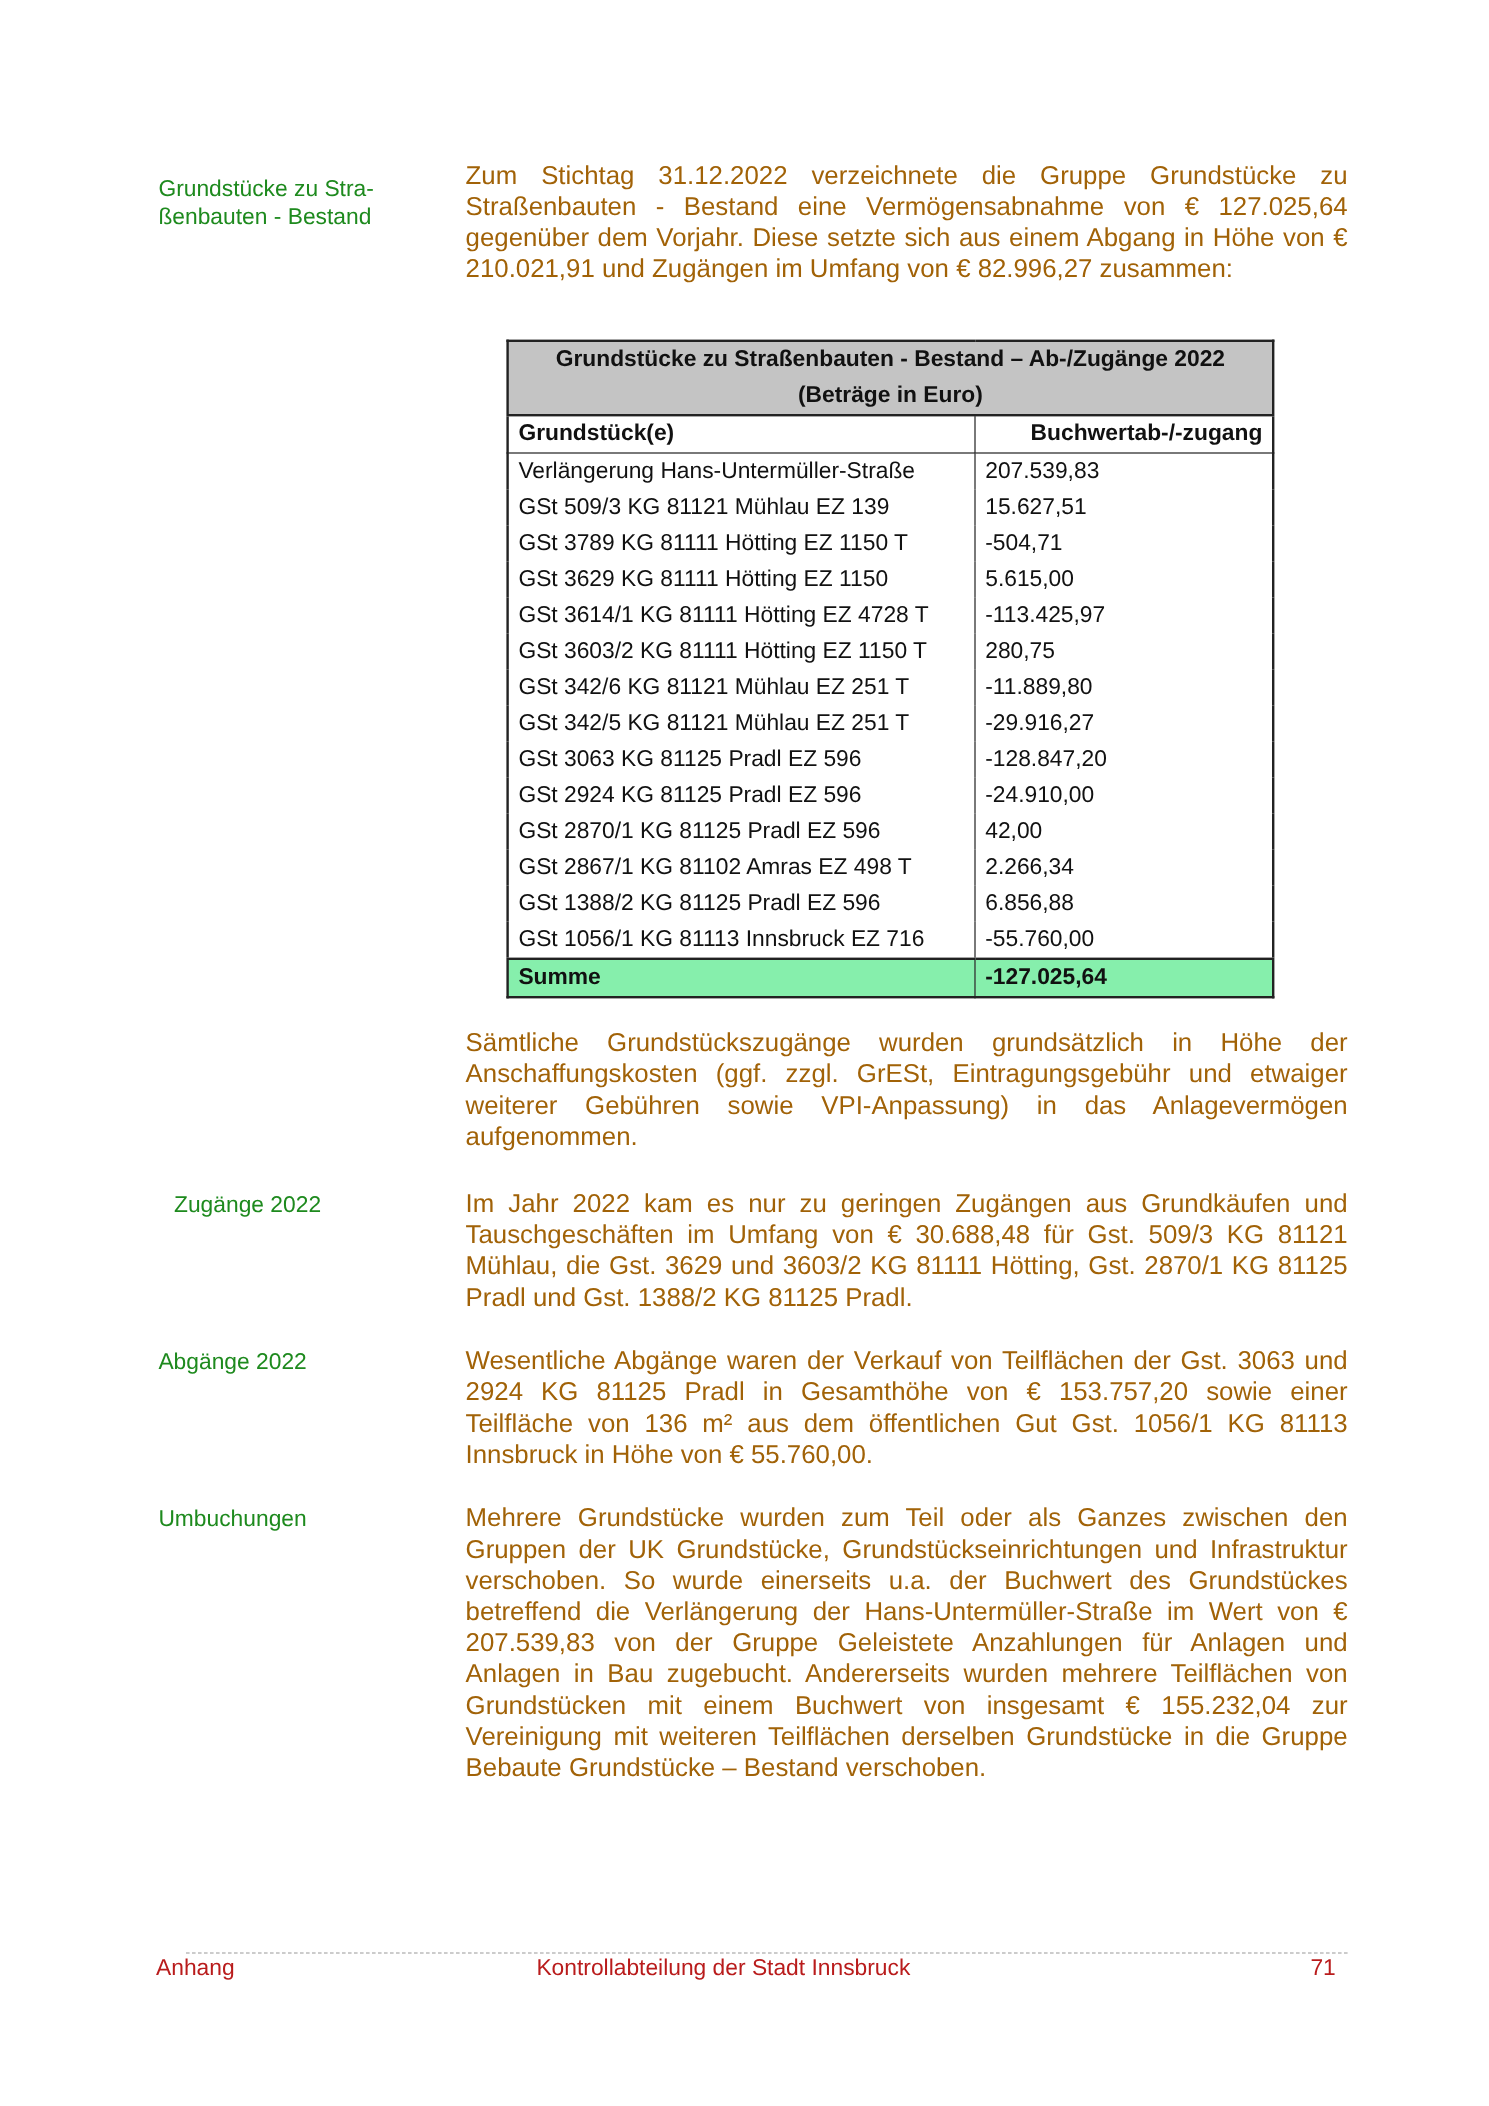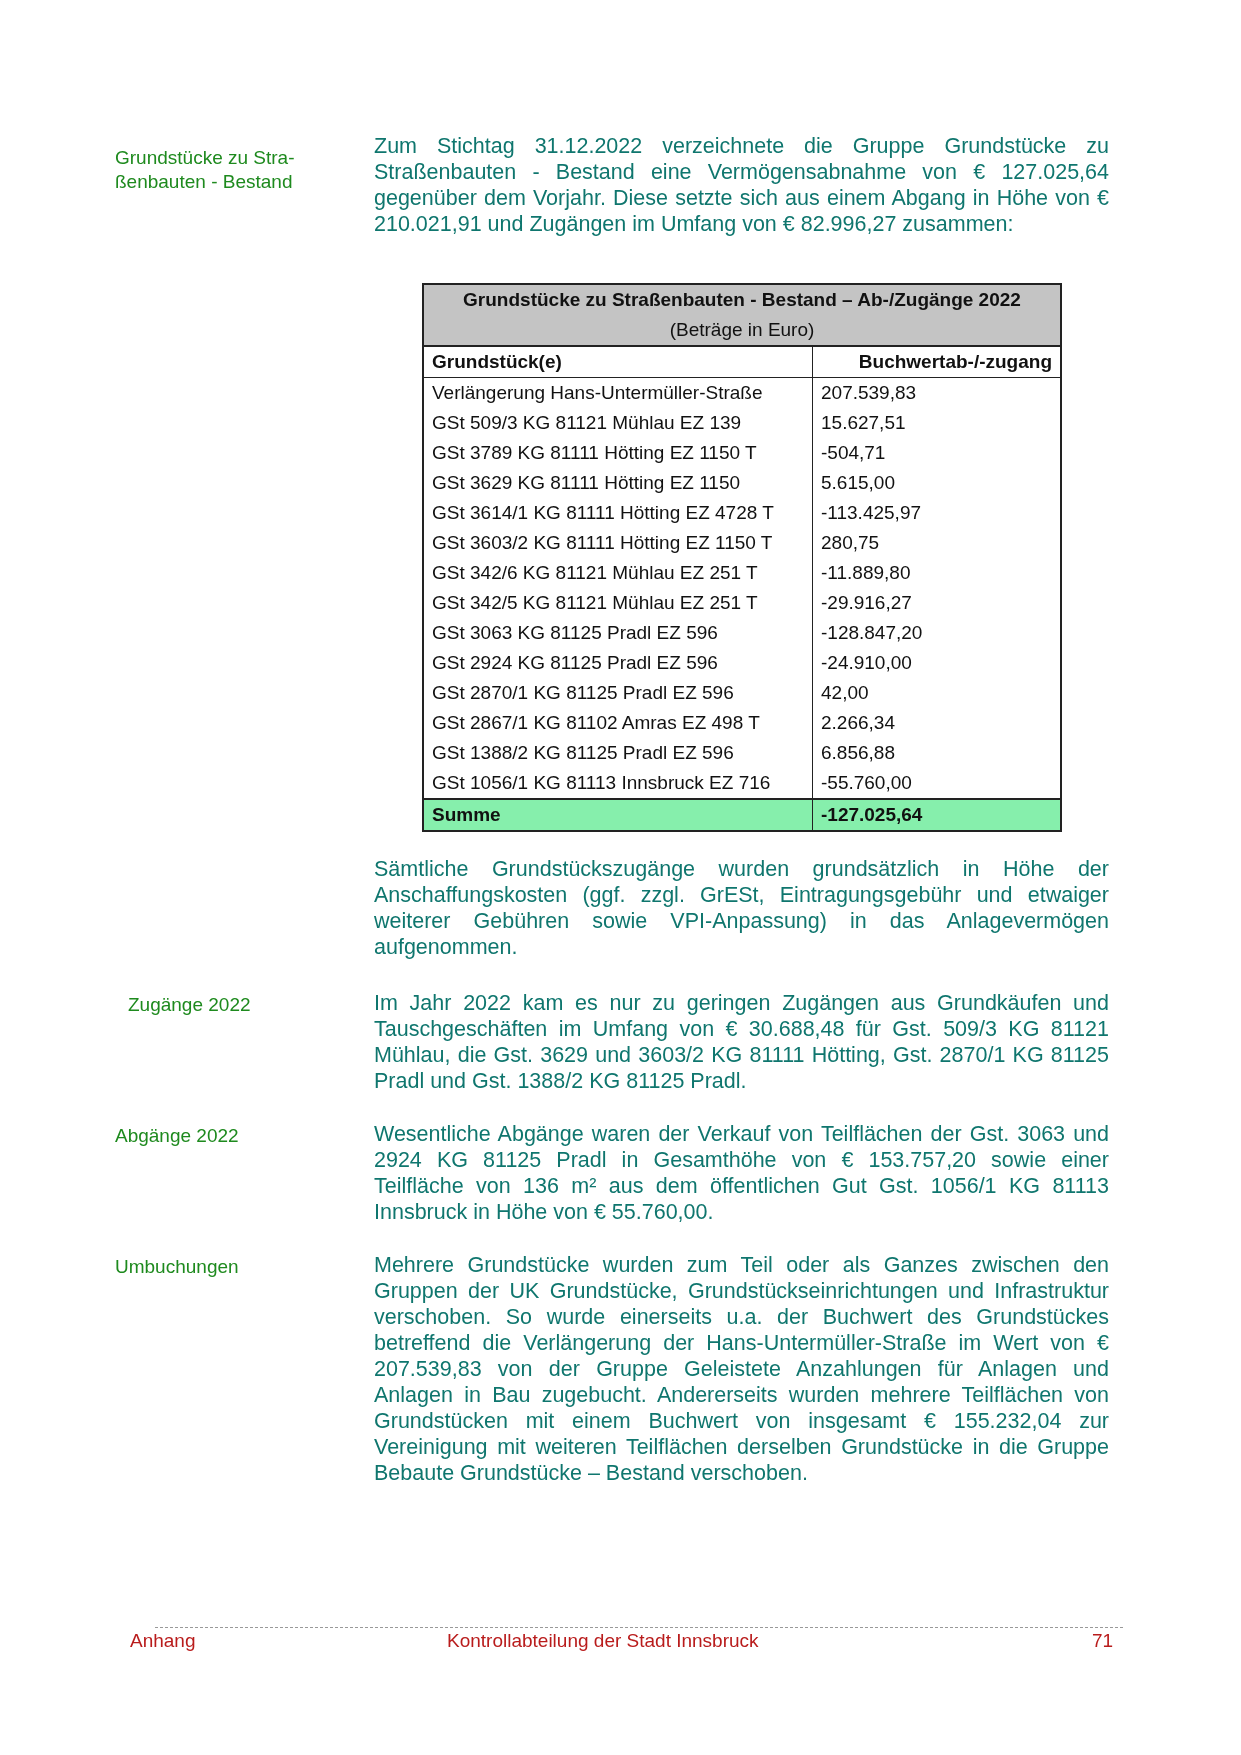--- a/index.html
+++ b/index.html
@@ -1,26 +1,26 @@
 <!DOCTYPE html>
 <html><head>
 <meta charset="utf-8">
 <style>
   html, body { margin: 0; padding: 0; background: #ffffff; }
   body { width: 1241px; height: 1755px; position: relative; overflow: hidden;
          font-family: "Liberation Sans", sans-serif; color: #111; }
-  .side-label { position: absolute; left: 115px; width: 210px; color: #1e8a1e;
+  .side-label { position: absolute; left: 132px; width: 210px; color: #1e8a1e;
                 font-size: 19px; line-height: 24px; }
-  .para { position: absolute; left: 374px; width: 735px; font-size: 21.5px; line-height: 26px;
-          text-align: justify; color: #0f766e; }
+  .para { position: absolute; left: 388px; width: 735px; font-size: 21.5px; line-height: 26px;
+          text-align: justify; color: #a16207; }
   table.data { position: absolute; left: 422px; top: 283px; width: 640px;
                border-collapse: collapse; font-size: 19px; border: 2.5px solid #222; }
   table.data td, table.data th { padding: 0 8px; height: 30px; line-height: 30px; }
   .title-row td { background: #c4c4c4; text-align: center; font-weight: bold; height: 34px; line-height: 34px; font-size: 19px; padding-top: 0; }
-  .subtitle-row td { background: #c4c4c4; text-align: center; font-weight: normal; height: 30px; line-height: 28px;
+  .subtitle-row td { background: #c4c4c4; text-align: center; font-weight: bold; height: 30px; line-height: 28px;
                      border-bottom: 2.5px solid #222; }
   .head-row th { font-weight: bold; text-align: left; border-bottom: 1.5px solid #222; height: 32px; }
   .head-row th.val { text-align: right; }
   td.col-name { border-right: 1.5px solid #222; width: 372px; }
   th.col-name { border-right: 1.5px solid #222; }
   td.val { text-align: left; }
   .sum-row td { background: #86efac; font-weight: bold; border-top: 2.5px solid #222; height: 31px; }
   .footer-line { position: absolute; left: 155px; top: 1627px; width: 968px; border-top: 1.5px dashed #999; }
   .footer { position: absolute; top: 1630px; font-size: 19px; color: #b91c1c; }
 </style>

